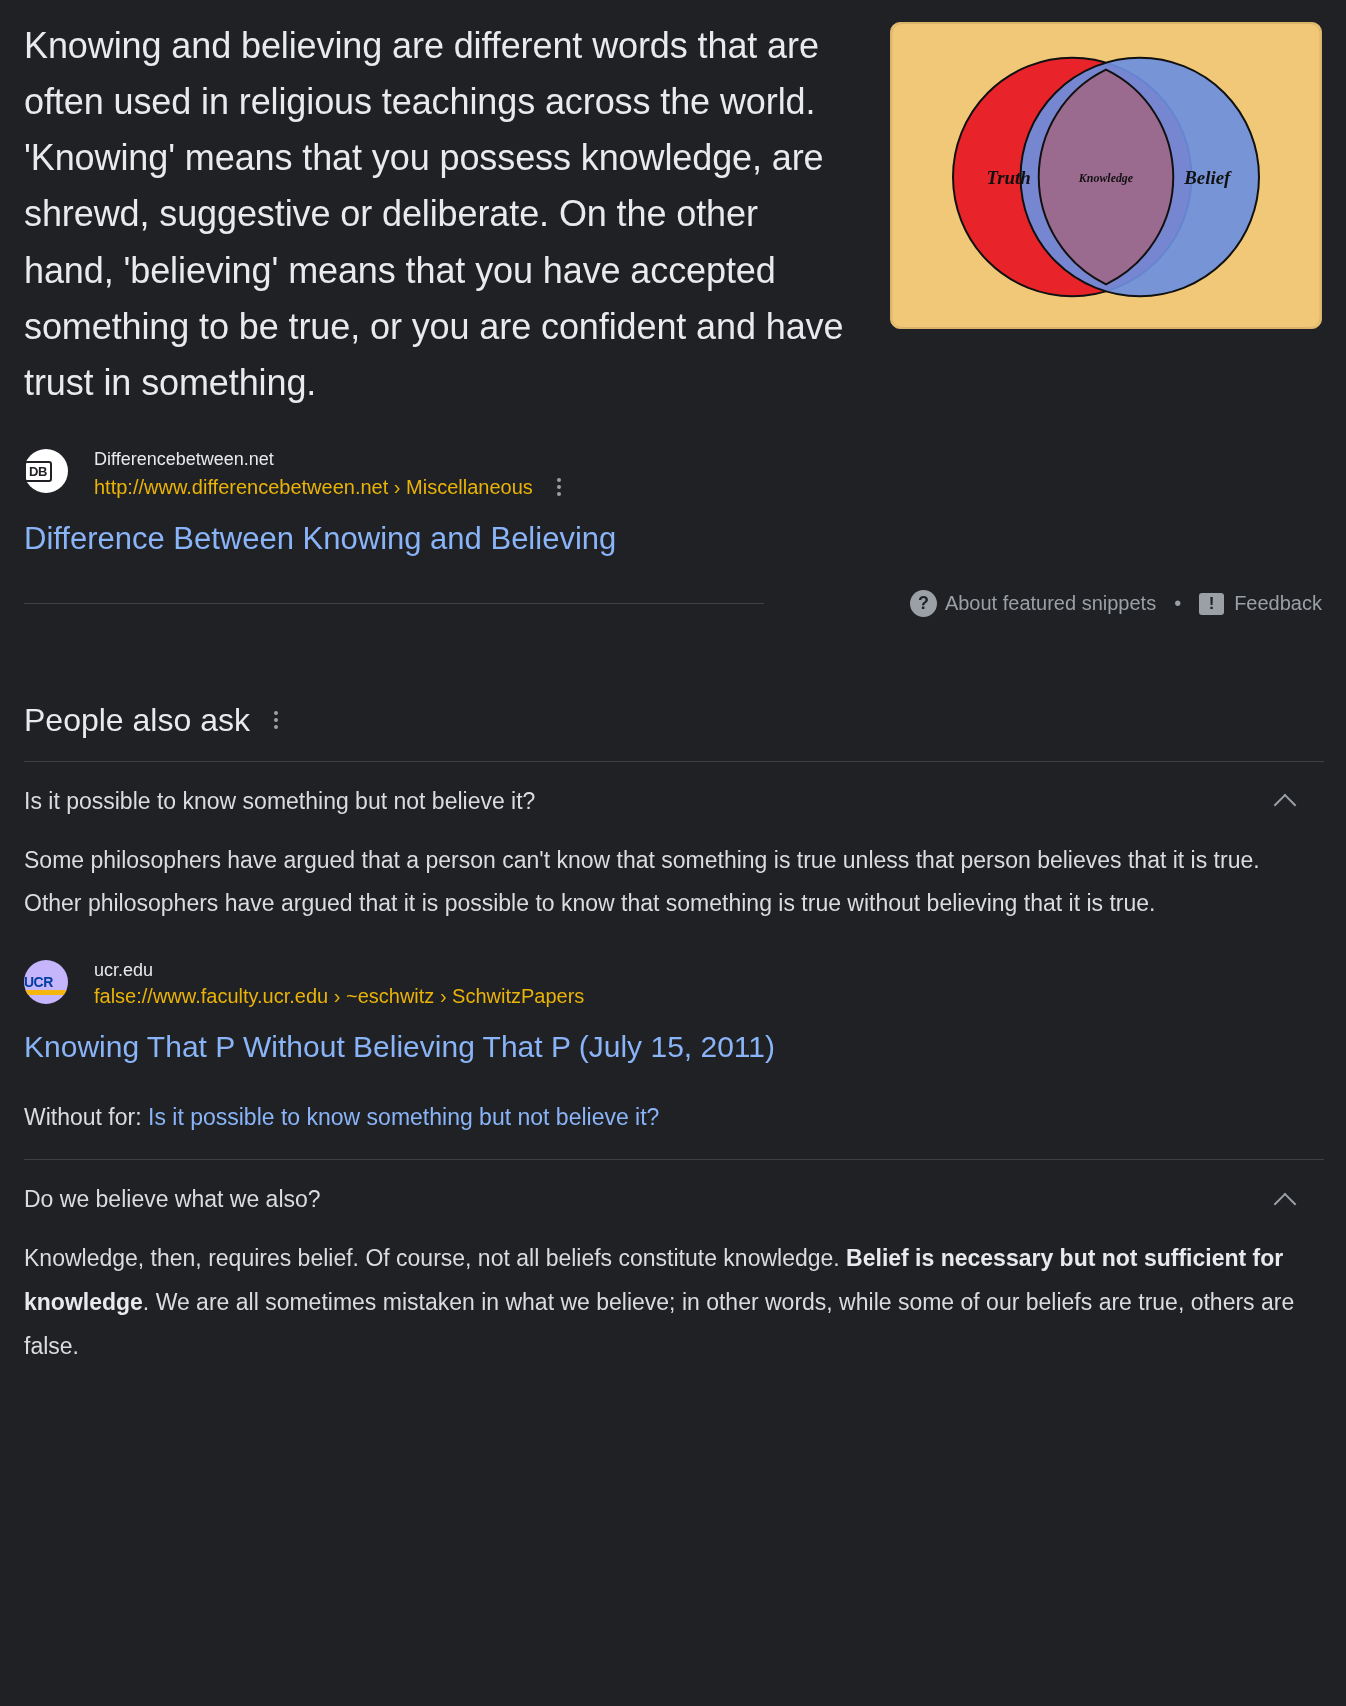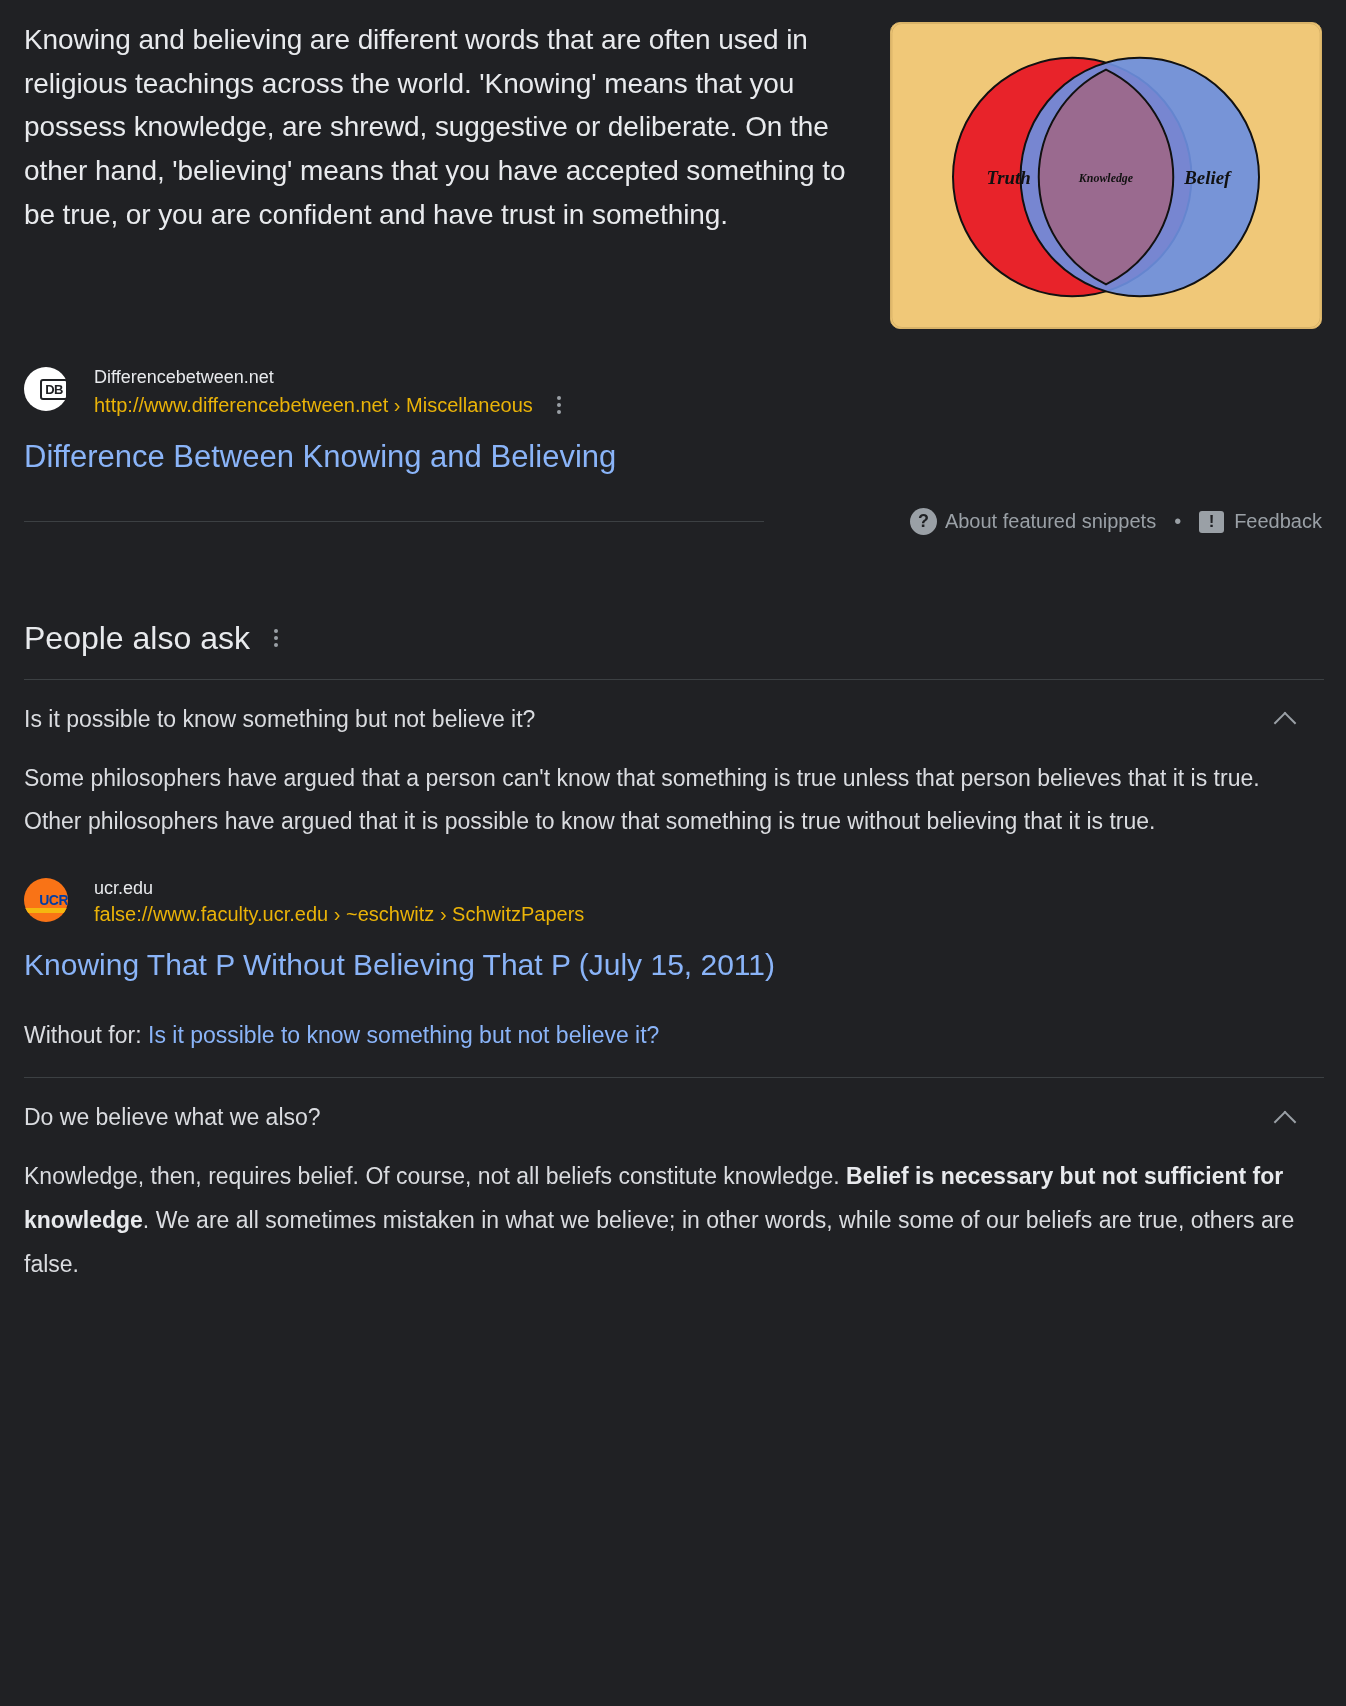--- a/index.html
+++ b/index.html
@@ -21,21 +21,21 @@
     position: relative;
   }
 
   
   .snippet {
     display: flex;
     align-items: flex-start;
     justify-content: space-between;
   }
   .snippet-text {
-    font-size: 28px;
+    font-size: 36px;
     line-height: 1.56;
     color: #e8eaed;
     max-width: 830px;
     letter-spacing: -0.1px;
   }
   .snippet-thumb {
     width: 432px;
     height: 307px;
     margin-top: 4px;
     flex: 0 0 auto;
@@ -57,38 +57,38 @@
     align-items: flex-start;
   }
   .favicon {
     width: 44px;
     height: 44px;
     border-radius: 50%;
     background: #ffffff;
     color: #202124;
     display: flex;
     align-items: center;
-    justify-content: flex-end;
+    justify-content: flex-start;
     font-size: 15px;
     font-weight: bold;
     flex: 0 0 auto;
     margin-top: 4px;
   }
   .favicon.db {
     background: #ffffff;
   }
   .favicon .db-box {
     border: 2px solid #202124;
     border-radius: 3px;
     padding: 1px 3px;
     font-size: 13px;
     letter-spacing: -0.5px;
   }
   .favicon.ucr {
-    background: #f97316;
+    background: #c4b5fd;
     position: relative;
     overflow: hidden;
   }
   .favicon.ucr .ucr-txt {
     color: #003da5;
     font-size: 14px;
     font-weight: bold;
     letter-spacing: -0.5px;
     z-index: 2;
   }

